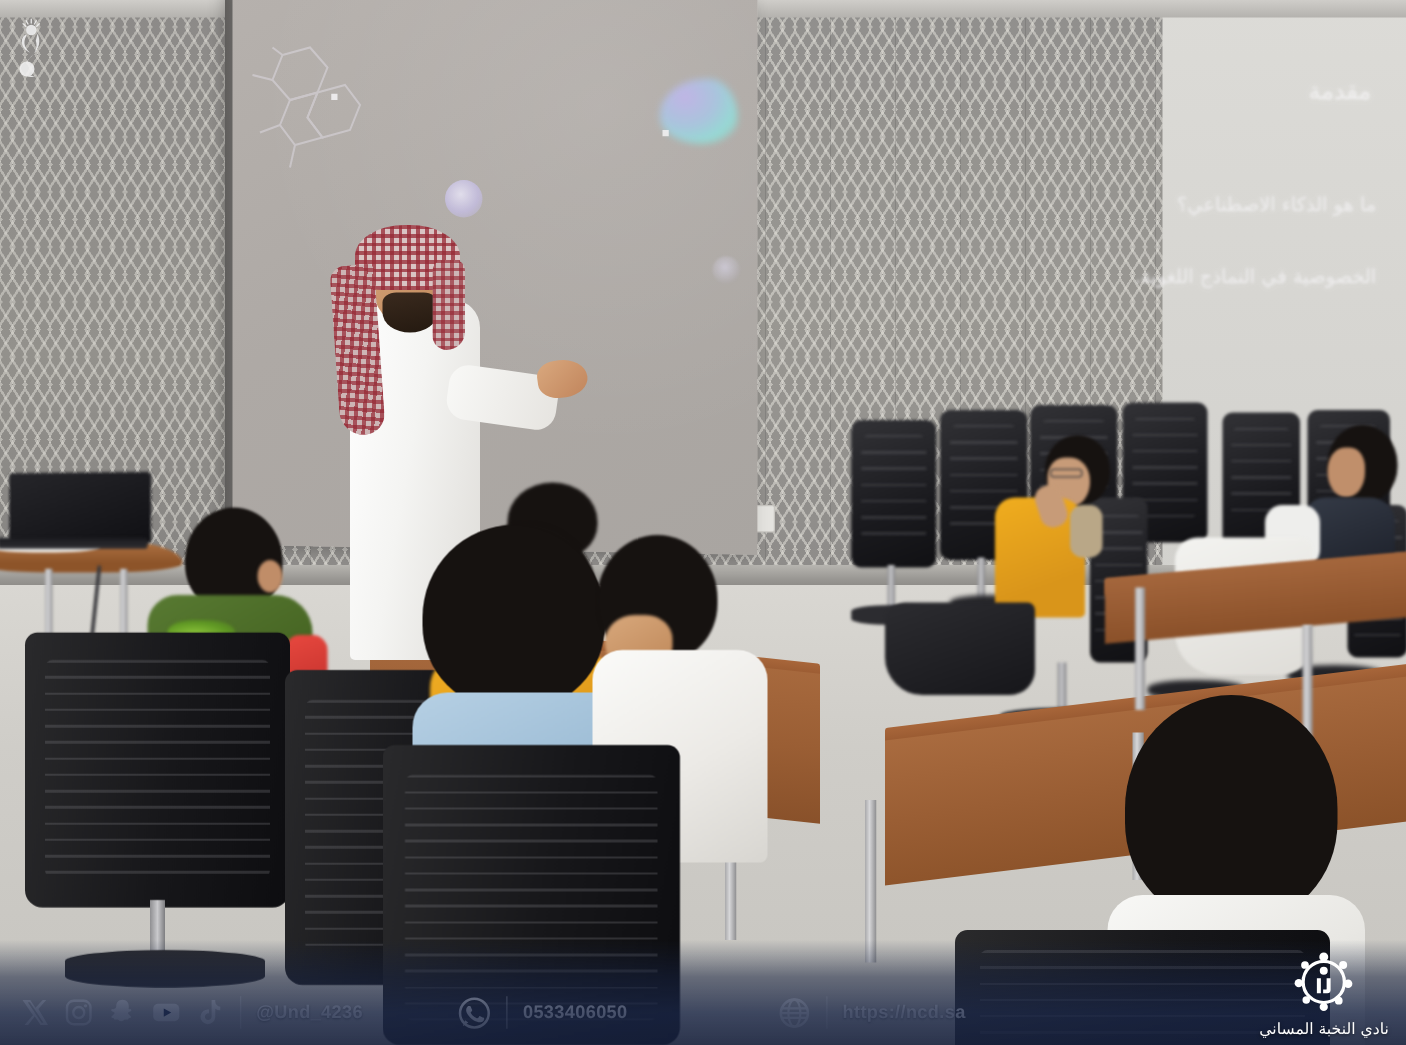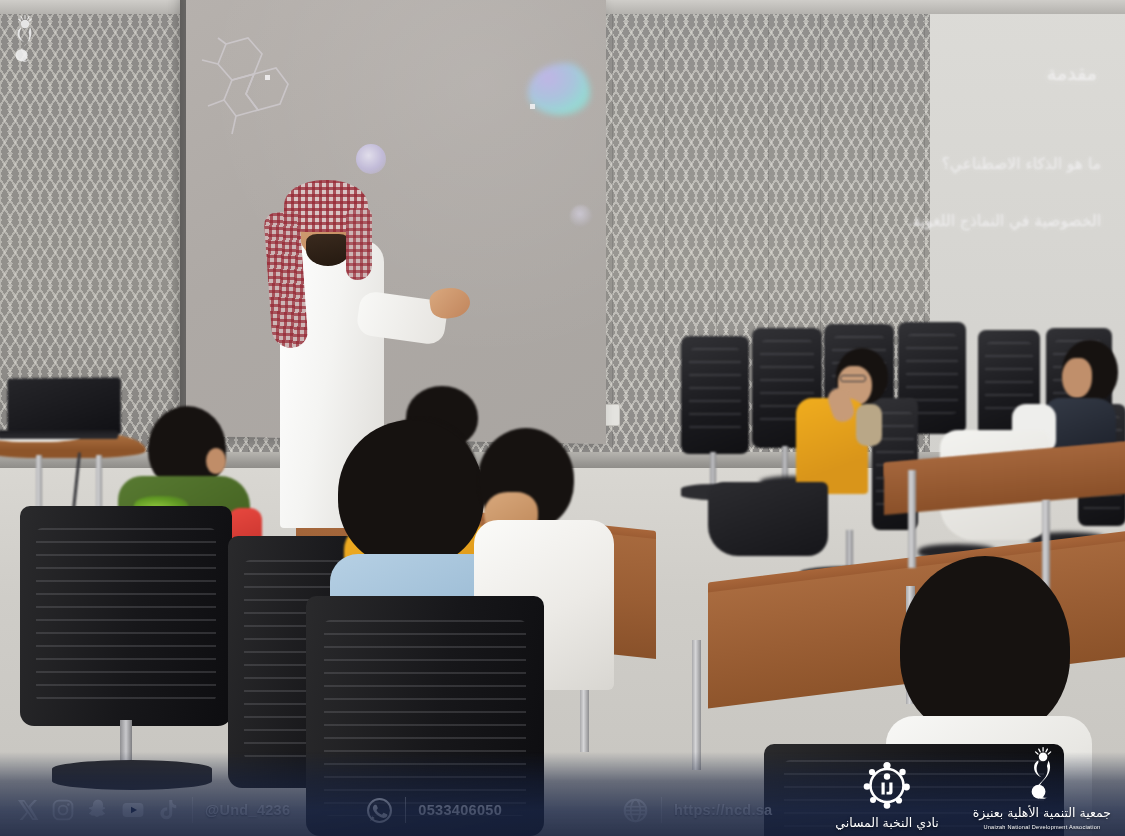--- a/index.html
+++ b/index.html
@@ -491,32 +491,16 @@
         <circle cx="26" cy="26.5" r="16.5" fill="none" stroke="#fff" stroke-width="2.6"></circle>
         <g fill="#fff">
           <circle cx="26" cy="17.5" r="3.2"></circle>
           <path d="M20.5 23.5h3.2v12h-3.2z"></path>
           <path d="M28.3 23.5h3.2v9.5c0 1.6-1 2.6-2.6 2.6h-3.4v-2.9h2.2c.4 0 .6-.2.6-.6z"></path>
         </g>
       </svg>
       <div class="logo-ar">نادي النخبة المساني</div>
     </div>
 
-    <div class="logo-block">
-      <svg width="42" height="56" viewBox="0 0 34 52">
-        <g fill="#fff">
-          <circle cx="18" cy="11" r="4"></circle>
-          <path d="M18 2.4 L18 5.6 M14 3.8 L15.4 6.4 M22 3.8 L20.6 6.4 M11 6.4 L13.2 8.4 M25 6.4 L22.8 8.4" stroke="#fff" stroke-width="1.2" fill="none" stroke-linecap="round"></path>
-          <path d="M23 14.5 C26.2 20.8, 24 27, 20 31.2 C16 35.4, 12.8 39.4, 14 44.2
-                   C15 48.2, 19 50.2, 22 48.2 C19 51.2, 13.6 50.2, 12 46.6
-                   C10 42.4, 12.6 37.6, 16.8 33.8 C21 30, 23.4 25, 21.6 19.6 Z"></path>
-          <path d="M13.6 16.4 C10.4 21.6, 12.4 26.8, 16.4 30 C12.2 28.4, 8.8 24, 9.8 19
-                   C10.3 16.9, 11.8 15.3, 13.6 14.4 Z"></path>
-          <circle cx="13.8" cy="43.4" r="6.4"></circle>
-        </g>
-      </svg>
-      <div class="logo-ar">جمعية التنمية الأهلية بعنيزة</div>
-      <div class="logo-en">Unaizah National Development Association</div>
-    </div>
 
   </div>
 
 </div>
 
 </body></html>

